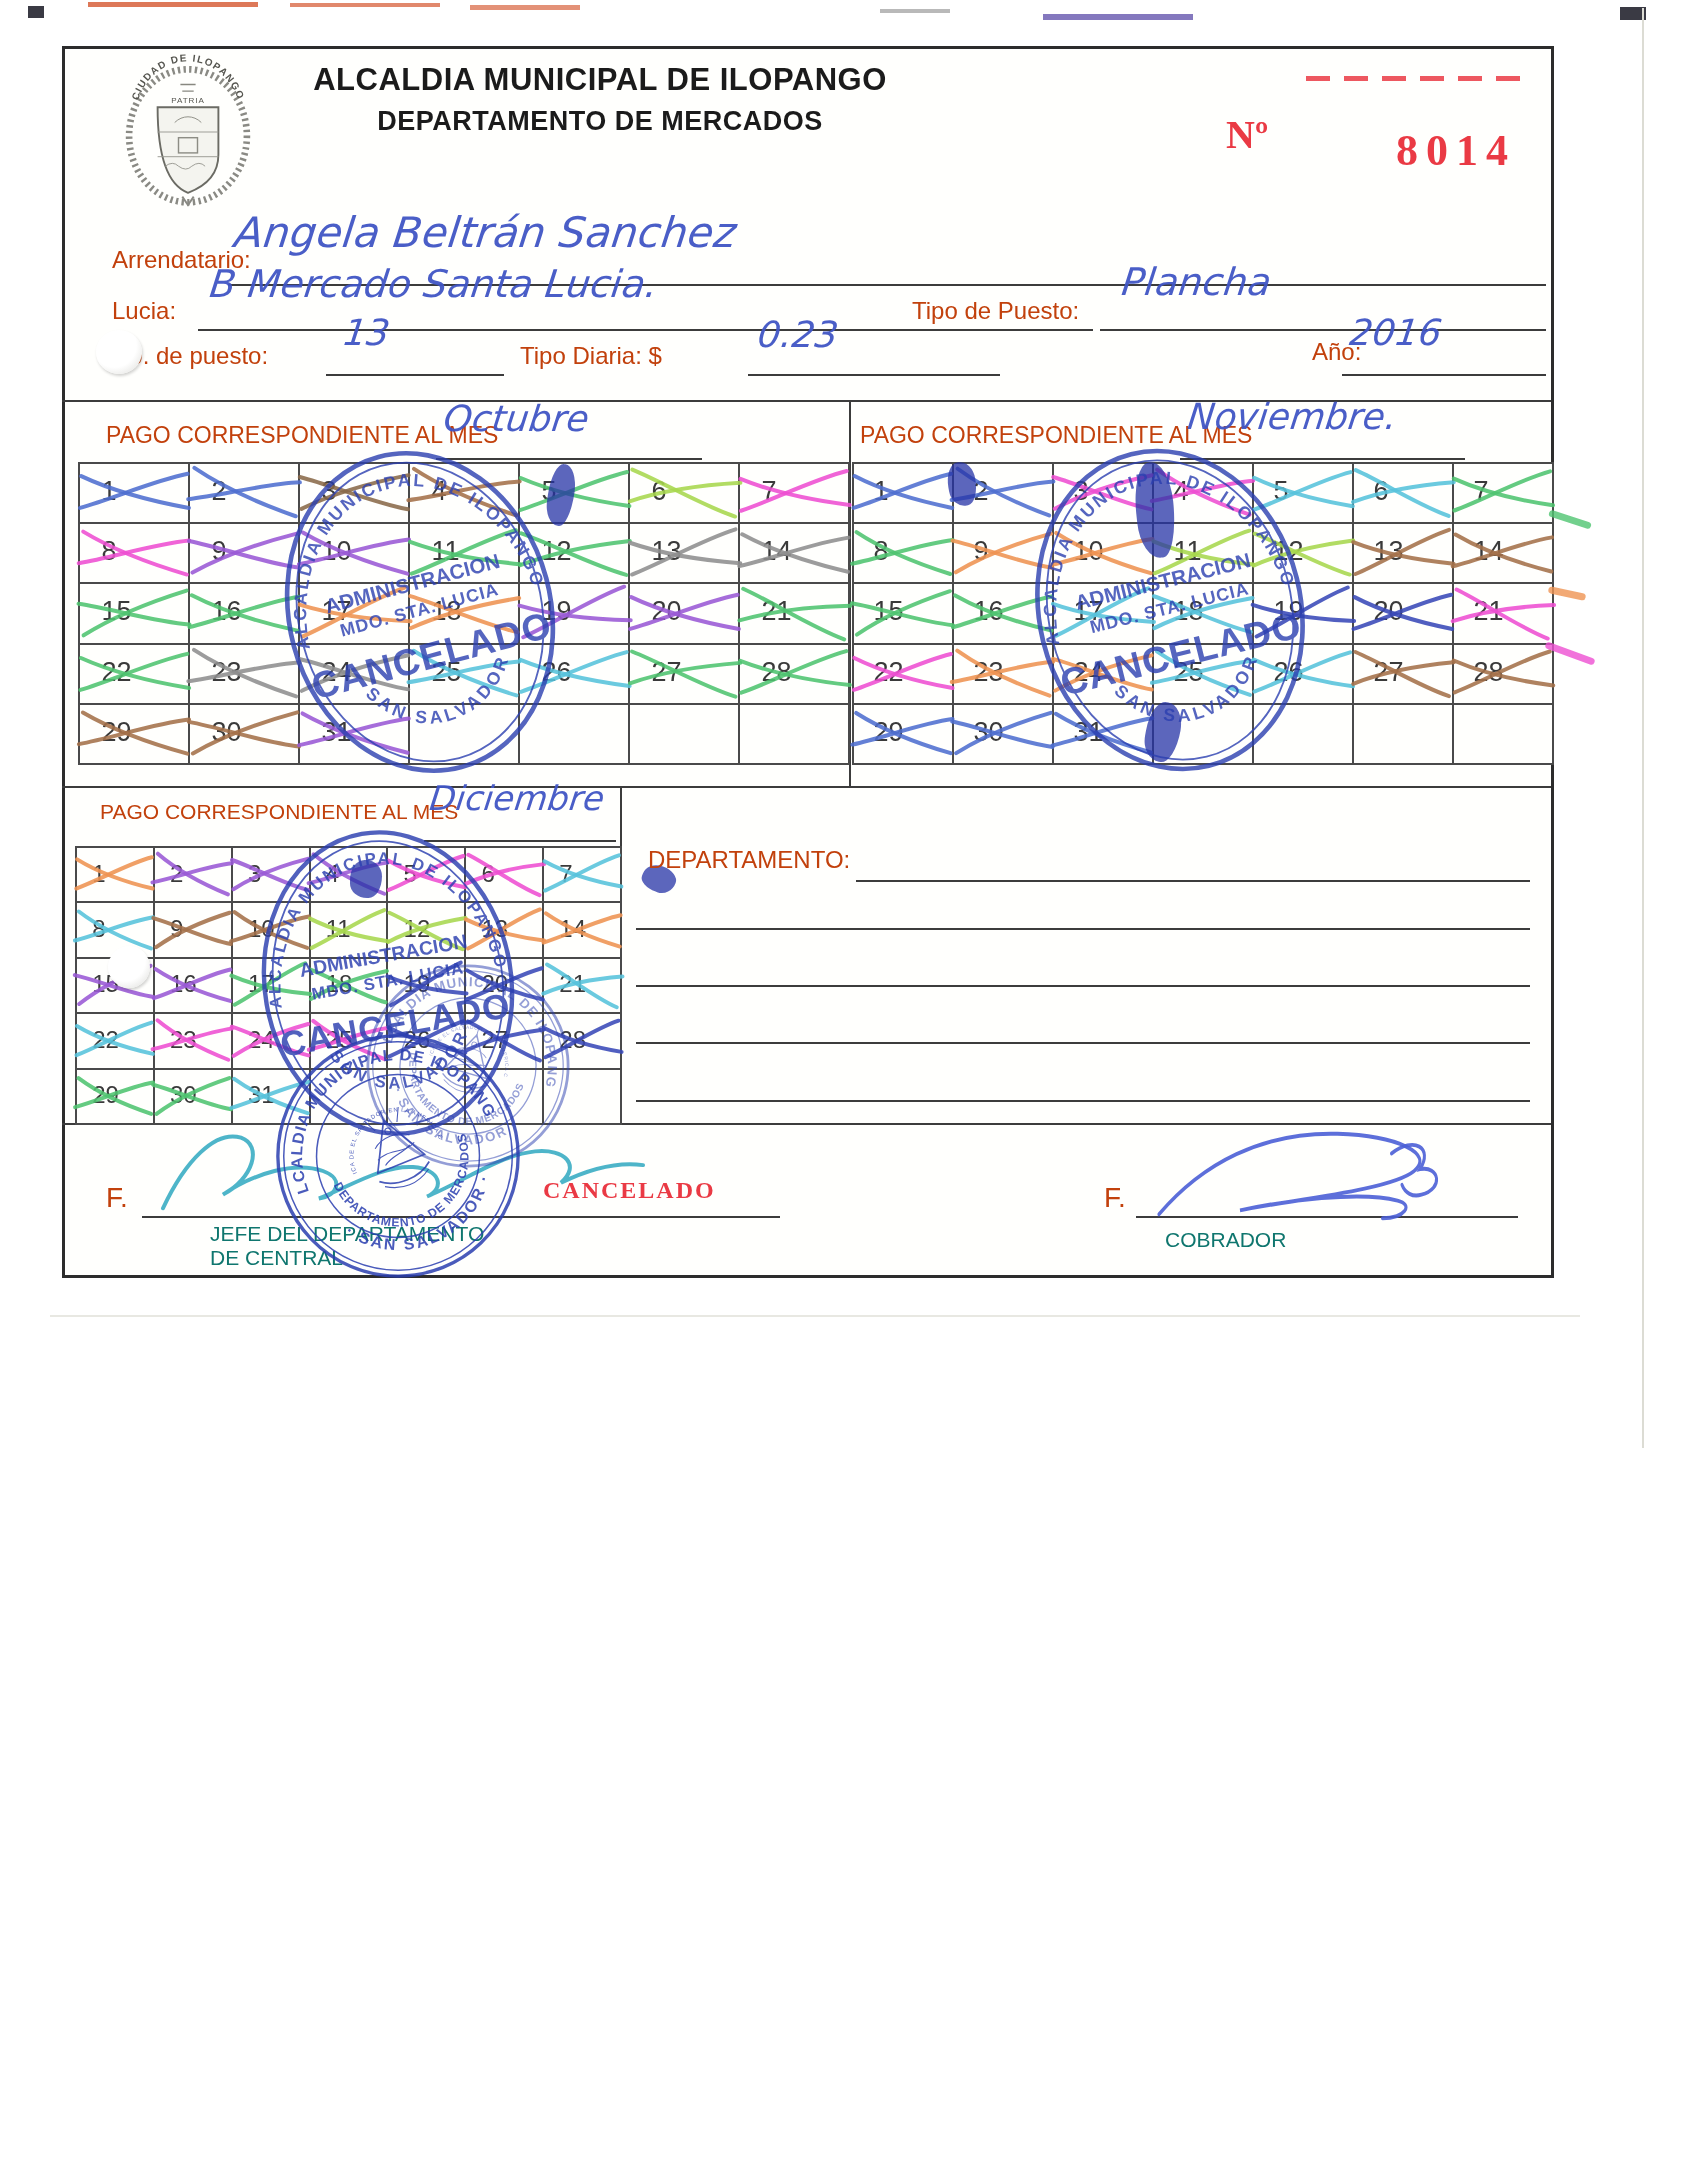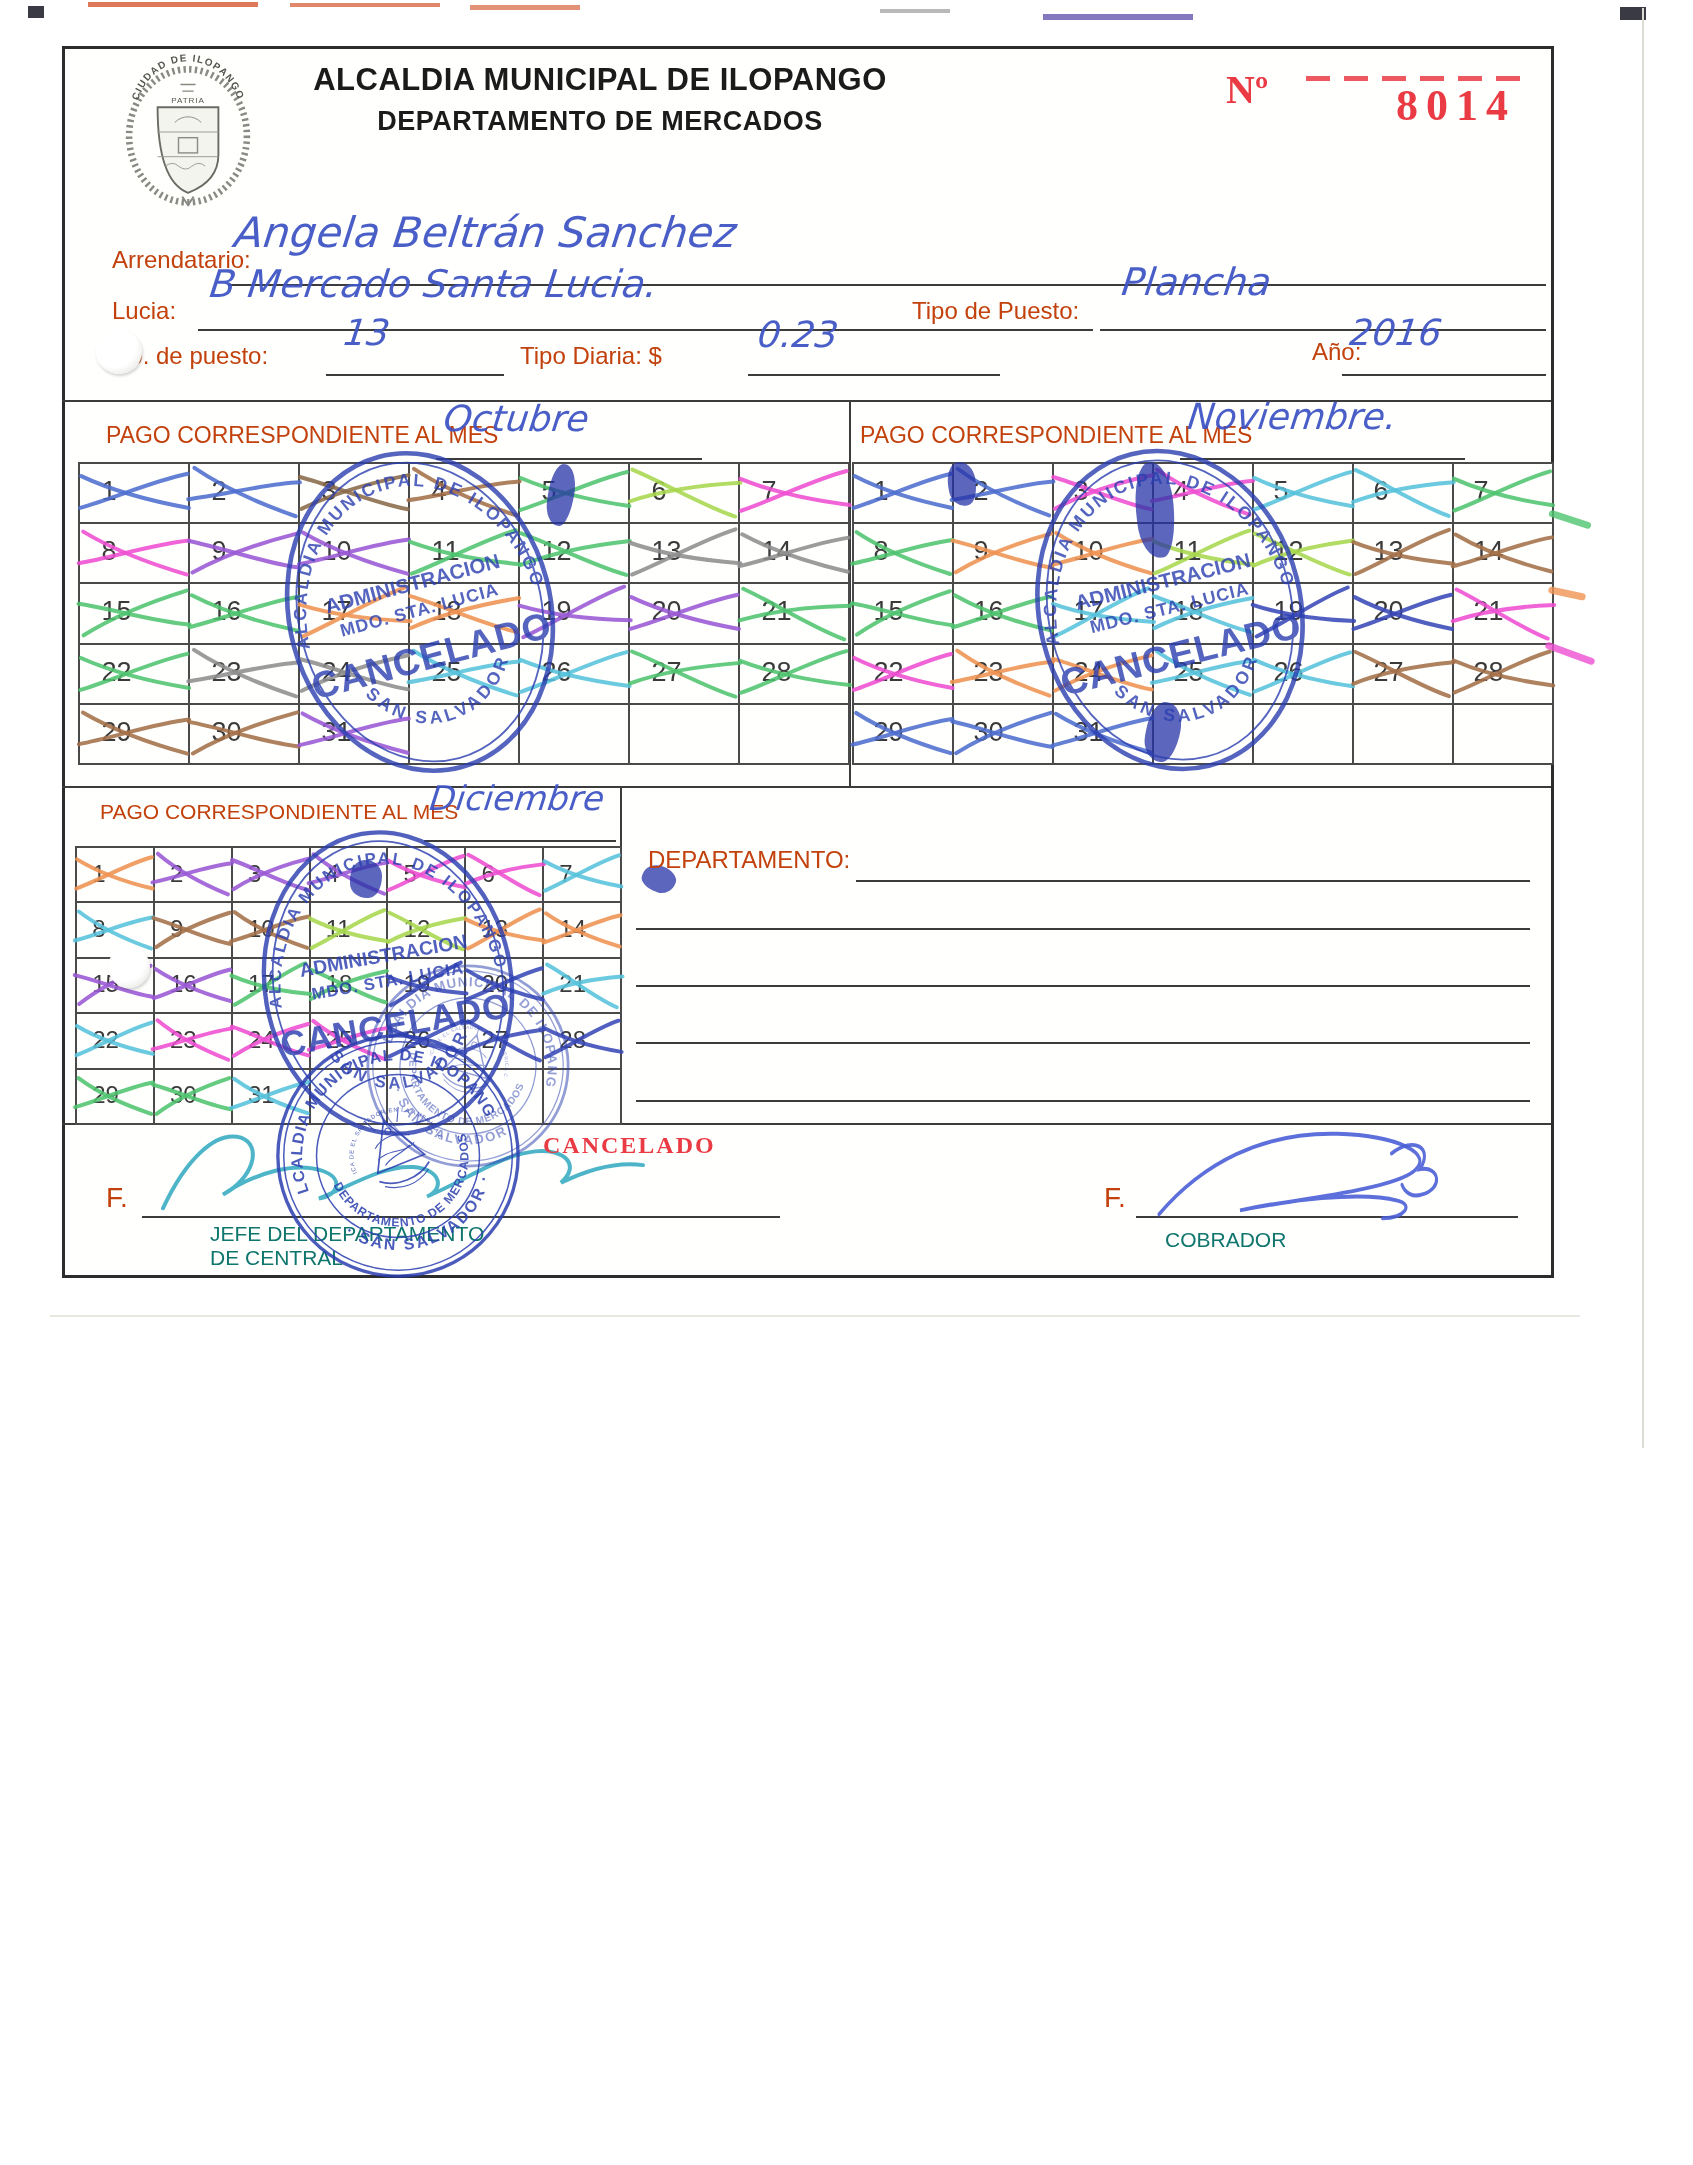--- a/index.html
+++ b/index.html
@@ -5,21 +5,21 @@
   html,body{margin:0;padding:0;background:#fff;}
   .page{position:relative;width:1693px;height:2165px;background:#ffffff;font-family:"Liberation Sans",sans-serif;overflow:hidden;}
   .card{position:absolute;left:62px;top:46px;width:1486px;height:1226px;border:3px solid #2c2c2c;background:#fffffd;}
   .lbl{position:absolute;color:#c2410c;white-space:nowrap;}
   .hw{position:absolute;font-family:"DejaVu Sans",sans-serif;font-style:italic;color:#4156c5;transform:skewX(-7deg);white-space:nowrap;opacity:.95;}
   .ul{position:absolute;height:2px;background:#3c3c3c;}
   .hline{position:absolute;background:#3c3c3c;}
   .title{position:absolute;left:290px;top:62px;width:620px;text-align:center;color:#1b1b1b;}
   .t1{font-size:31px;font-weight:bold;letter-spacing:.5px;}
   .t2{font-size:27px;font-weight:bold;margin-top:8px;letter-spacing:.5px;}
-  .red-serif{font-family:"Liberation Serif",serif;color:#ea3a44;font-weight:bold;position:absolute;white-space:nowrap;}
+  .red-serif{font-family:"Liberation Serif",serif;color:#ea3a44;font-weight:bold;position:absolute;white-space:nowrap;margin-top:45px;}
   .red-dash{position:absolute;height:5px;background:repeating-linear-gradient(90deg,#ea3a44 0 24px,transparent 24px 38px);opacity:.85;}
   .grid{position:absolute;display:grid;grid-template-columns:repeat(7,1fr);grid-template-rows:repeat(5,1fr);border-left:2px solid #4a4a4a;border-top:2px solid #4a4a4a;background:#fffffd;}
   .cell{position:relative;border-right:2px solid #4a4a4a;border-bottom:2px solid #4a4a4a;}
   .dn{position:absolute;left:20%;top:50%;transform:translateY(-54%);color:#3a3a3a;}
   .xm{position:absolute;left:-6%;top:6%;width:112%;height:86%;overflow:visible;}
   .xm path{fill:none;stroke-width:4;stroke-linecap:round;opacity:.88;vector-effect:non-scaling-stroke;}
   .stamp{position:absolute;pointer-events:none;}
   .blob{position:absolute;background:#2633a6;opacity:.75;border-radius:48% 52% 44% 56%/55% 45% 60% 40%;}
   .hole{position:absolute;border-radius:50%;background:radial-gradient(circle at 40% 35%,#ffffff 55%,#ececea 78%,#d9d9d5 100%);box-shadow:1px 2px 3px rgba(0,0,0,.18);}
   .cap{position:absolute;text-align:left;color:#0f766e;}

